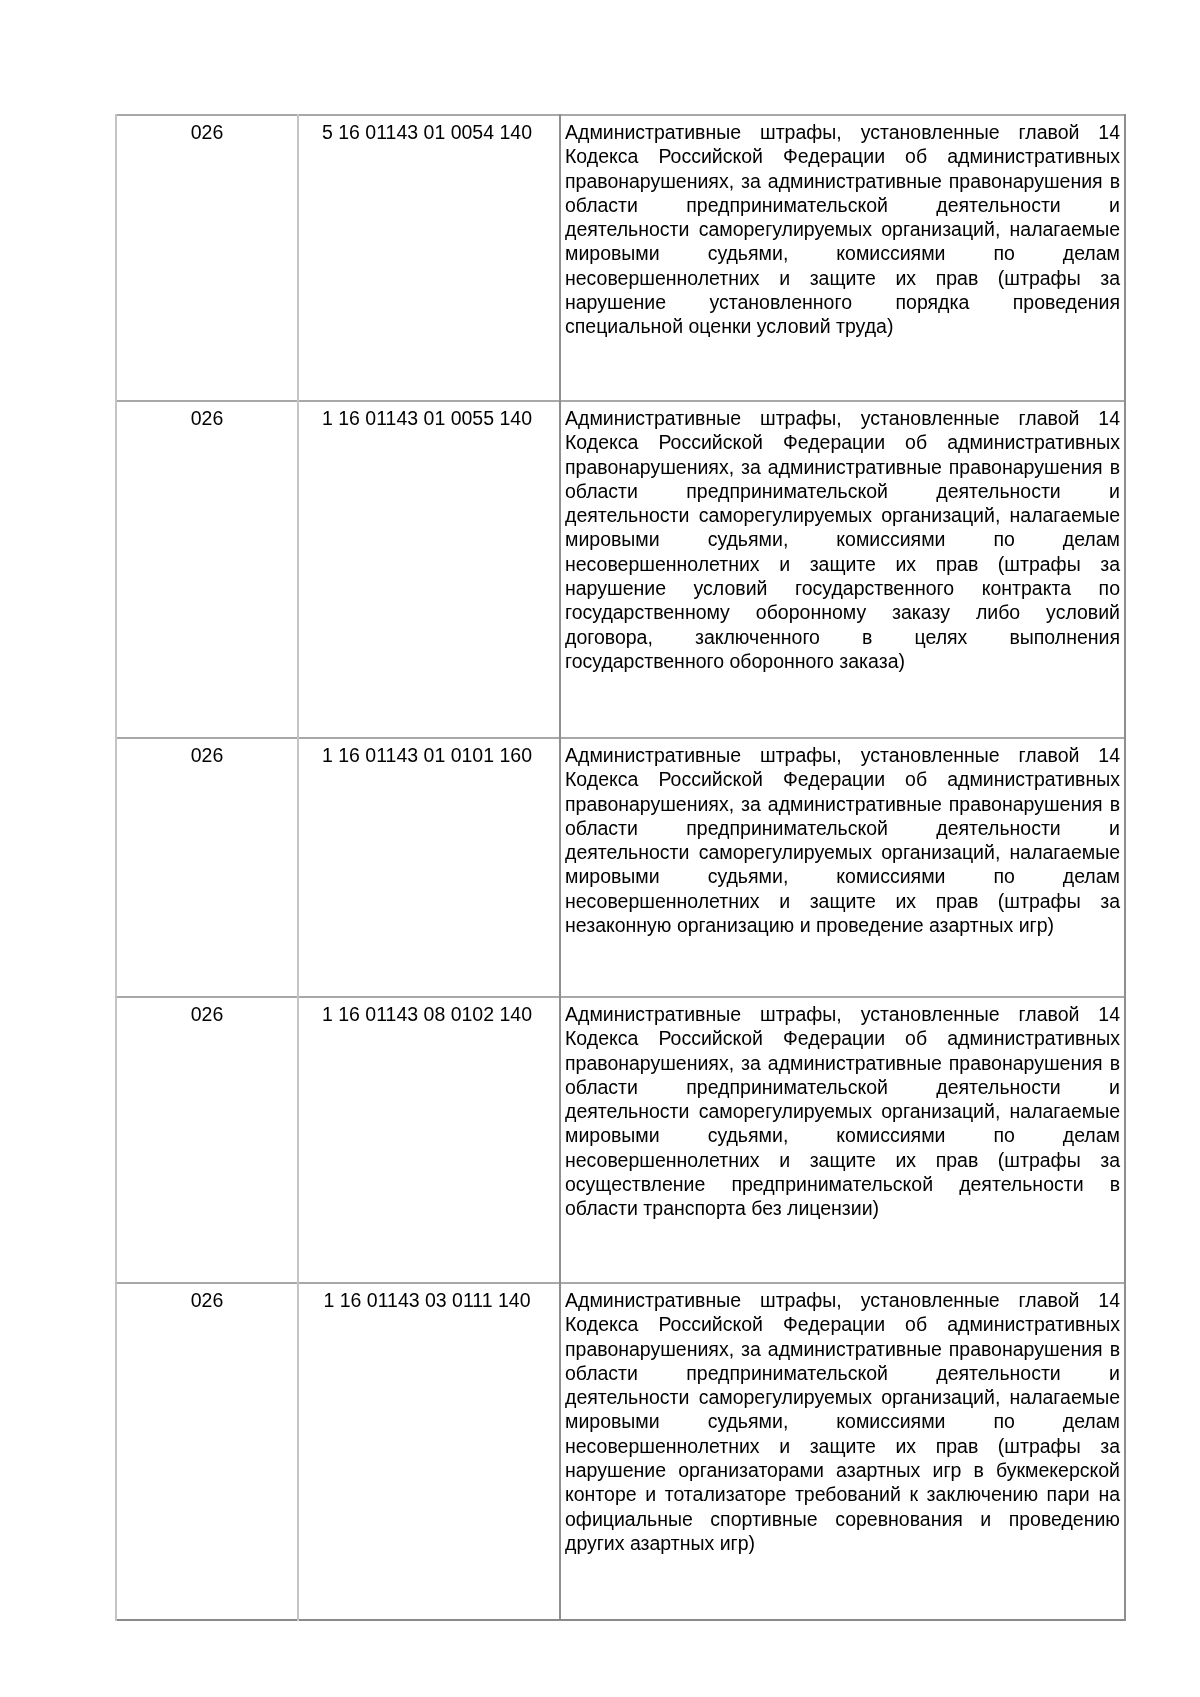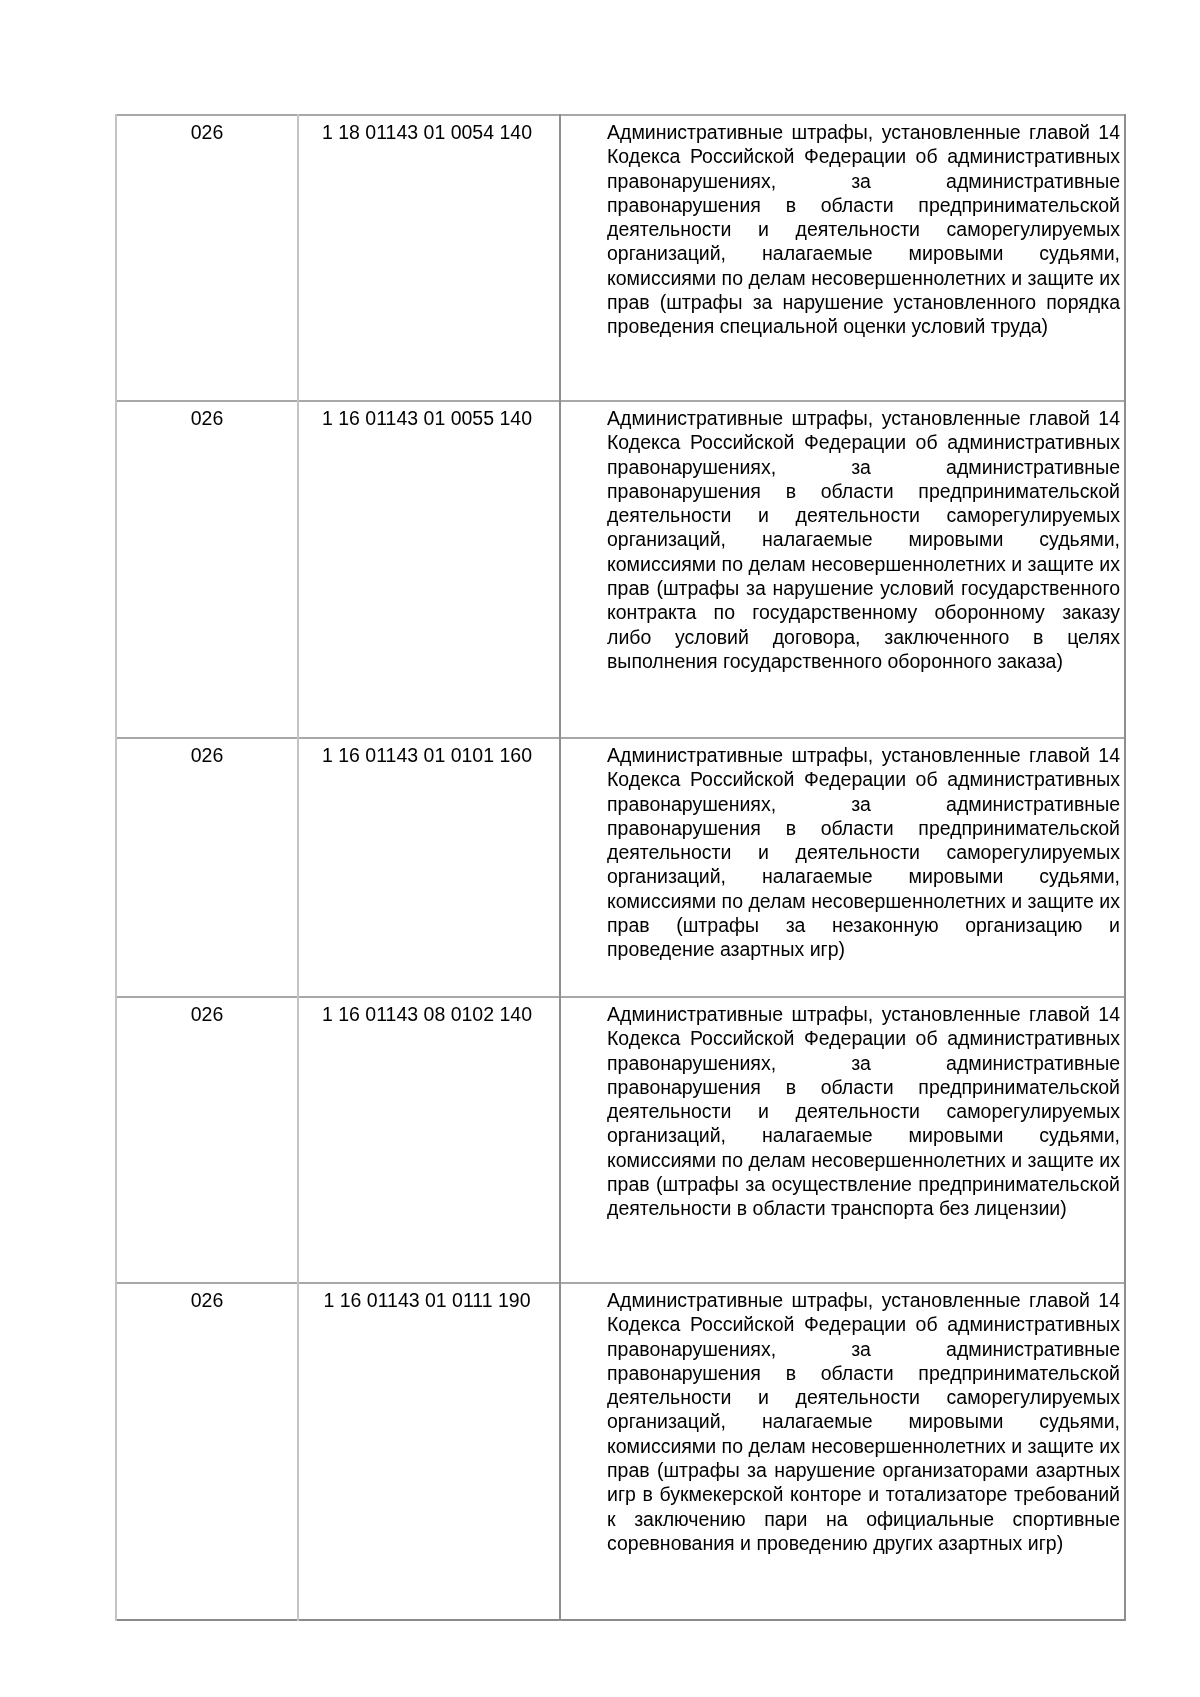--- a/index.html
+++ b/index.html
@@ -7,36 +7,36 @@
          font-family: "Liberation Sans", sans-serif; color: #000; }
   .page { position: absolute; left: 0; top: 0; width: 1200px; height: 1697px; background: #fff; }
   table.codes { position: absolute; left: 115px; top: 114px; width: 1011px;
                 border-collapse: collapse; table-layout: fixed; padding-left: 24px; }
   table.codes td { vertical-align: top; padding: 0; font-size: 19.5px; line-height: 24.3px; }
   table.codes tr { border-top: 2px solid #a8a8a8; }
   table.codes tr:last-child { border-bottom: 2px solid #8a8a8a; }
   td.c-admin { width: 180px; text-align: center; border-left: 2px solid #c4c4c4; border-right: 2px solid #c4c4c4; padding-top: 4px !important; }
   td.c-code { width: 256px; text-align: center; border-right: 2px solid #8e8e8e; padding-top: 4px !important; padding-right: 4px !important; }
   td.c-desc { text-align: justify; border-right: 2px solid #8e8e8e; padding: 4px 4px 0 4px !important; }
-  .desc-text { display: block; margin-left: 42px; }
+  .desc-text { display: block; }
   tr.r1 td { height: 280px; }
   tr.r2 td { height: 331px; }
   tr.r3 td { height: 253px; }
   tr.r4 td { height: 280px; }
   tr.r5 td { height: 331px; }
 </style>
 </head>
 <body>
 
 <div class="page">
   <table class="codes">
     <tbody>
         <tr class="r1">
       <td class="c-admin">026</td>
-      <td class="c-code">1 18 01143 01 0054 140</td>
+      <td class="c-code">5 16 01143 01 0054 140</td>
       <td class="c-desc">
             <span class="desc-text">Административные штрафы, установленные главой 14 Кодекса Российской Федерации об административных правонарушениях, за административные правонарушения в области предпринимательской деятельности и деятельности саморегулируемых организаций, налагаемые мировыми судьями, комиссиями по делам несовершеннолетних и защите их прав (штрафы за нарушение установленного порядка проведения специальной оценки условий труда)</span>
           </td>
     </tr>
     <tr class="r2">
       <td class="c-admin">026</td>
       <td class="c-code">1 16 01143 01 0055 140</td>
       <td class="c-desc">
             <span class="desc-text">Административные штрафы, установленные главой 14 Кодекса Российской Федерации об административных правонарушениях, за административные правонарушения в области предпринимательской деятельности и деятельности саморегулируемых организаций, налагаемые мировыми судьями, комиссиями по делам несовершеннолетних и защите их прав (штрафы за нарушение условий государственного контракта по государственному оборонному заказу либо условий договора, заключенного в целях выполнения государственного оборонного заказа)</span>
           </td>
@@ -50,20 +50,20 @@
     </tr>
     <tr class="r4">
       <td class="c-admin">026</td>
       <td class="c-code">1 16 01143 08 0102 140</td>
       <td class="c-desc">
             <span class="desc-text">Административные штрафы, установленные главой 14 Кодекса Российской Федерации об административных правонарушениях, за административные правонарушения в области предпринимательской деятельности и деятельности саморегулируемых организаций, налагаемые мировыми судьями, комиссиями по делам несовершеннолетних и защите их прав (штрафы за осуществление предпринимательской деятельности в области транспорта без лицензии)</span>
           </td>
     </tr>
     <tr class="r5">
       <td class="c-admin">026</td>
-      <td class="c-code">1 16 01143 01 0111 190</td>
+      <td class="c-code">1 16 01143 03 0111 140</td>
       <td class="c-desc">
             <span class="desc-text">Административные штрафы, установленные главой 14 Кодекса Российской Федерации об административных правонарушениях, за административные правонарушения в области предпринимательской деятельности и деятельности саморегулируемых организаций, налагаемые мировыми судьями, комиссиями по делам несовершеннолетних и защите их прав (штрафы за нарушение организаторами азартных игр в букмекерской конторе и тотализаторе требований к заключению пари на официальные спортивные соревнования и проведению других азартных игр)</span>
           </td>
     </tr>
   </tbody>
     </table>
 </div>
 
 </body></html>

